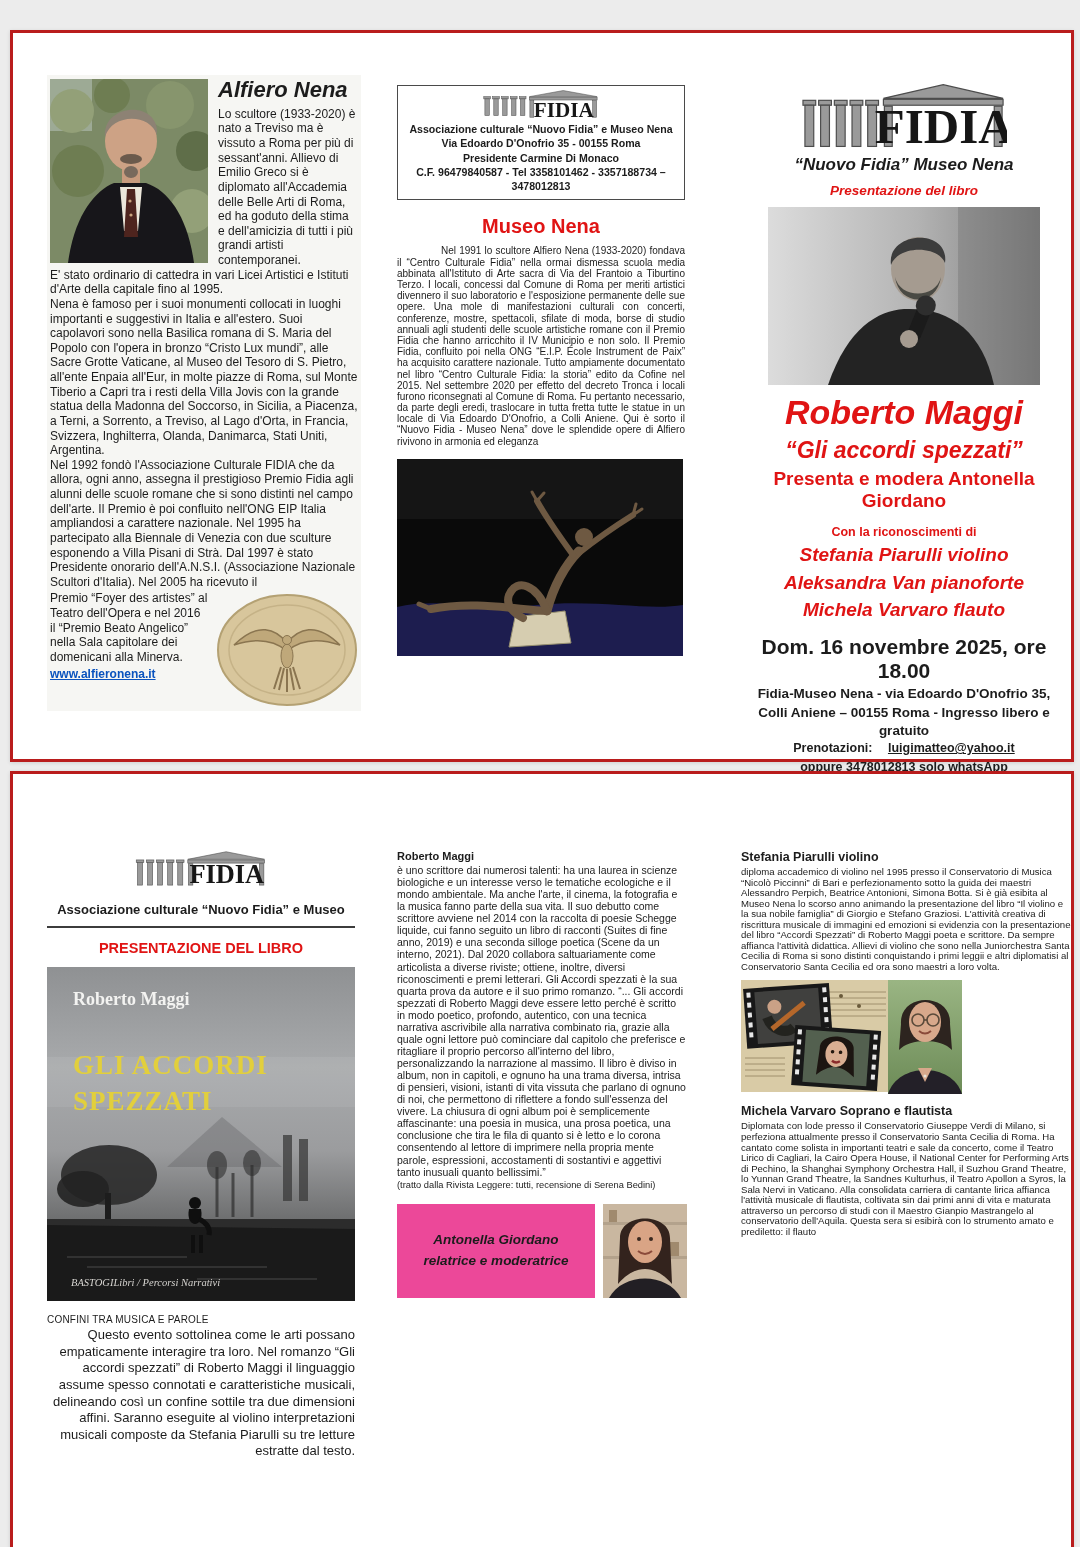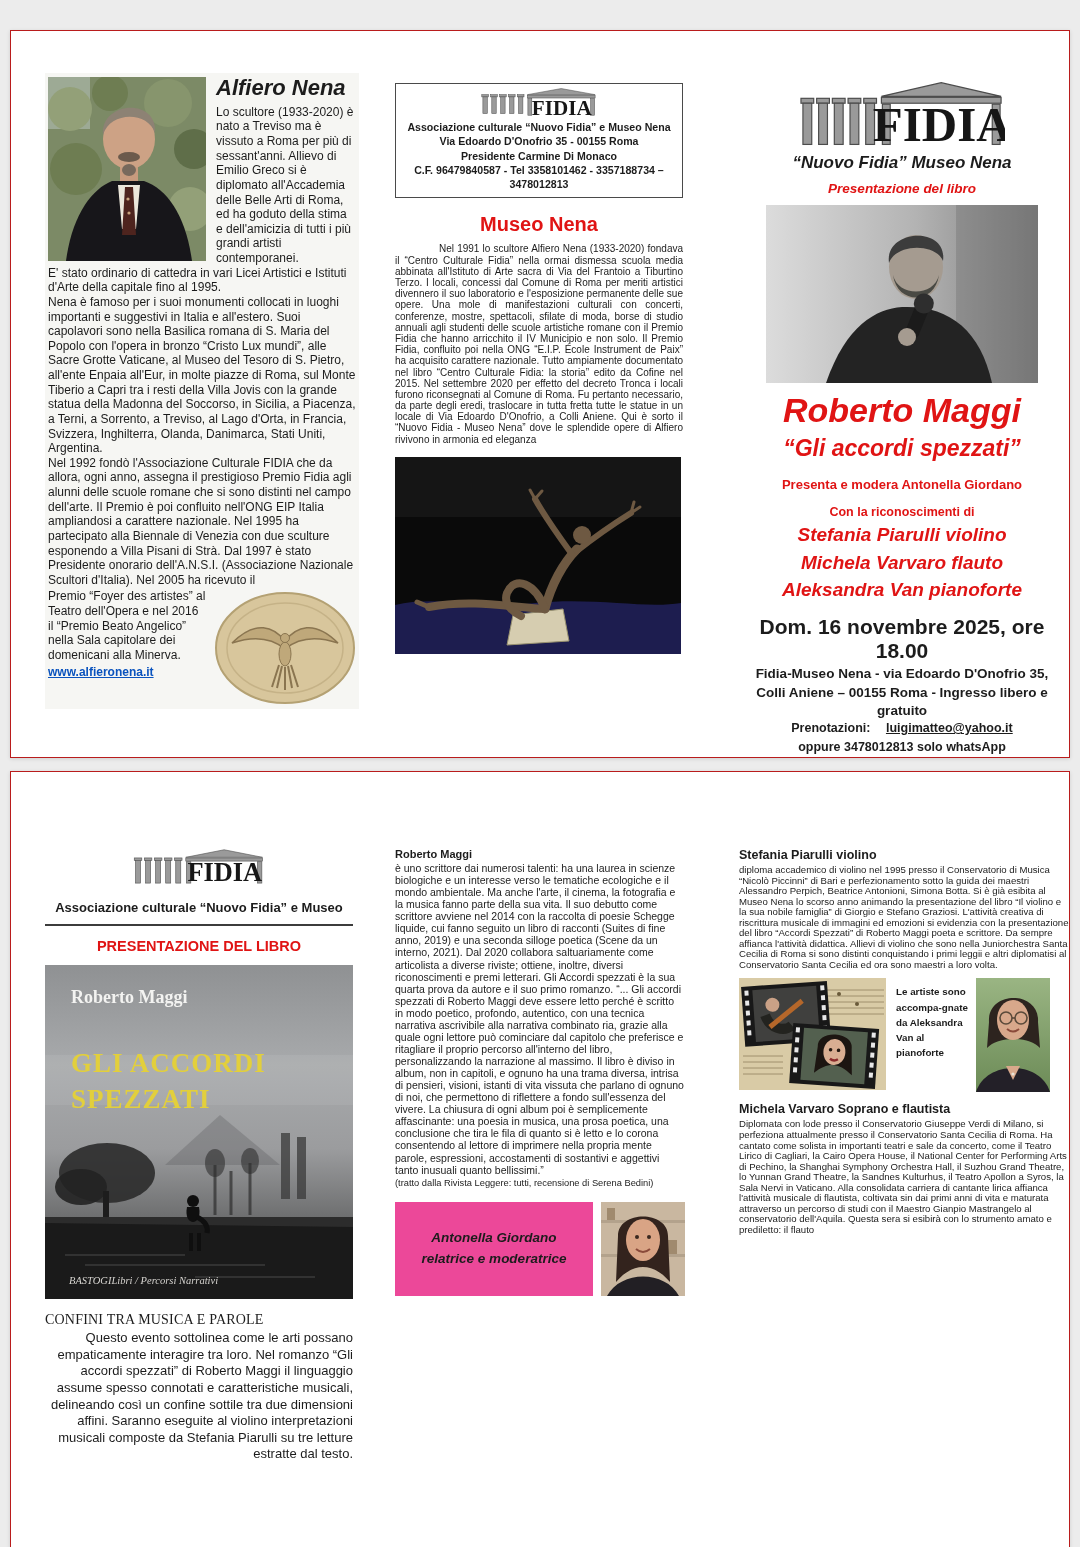--- a/index.html
+++ b/index.html
@@ -3,21 +3,21 @@
 <meta charset="utf-8">
 <style>
   html,body{margin:0;padding:0;}
   body{
     width:1080px;height:1547px;position:relative;
     background:#ececec;
     font-family:"Liberation Sans",sans-serif;
     color:#1c1c1c;
     overflow:hidden;
   }
-  .page{position:absolute;left:10px;width:1058px;background:#ffffff;border:1px solid #b91c1c;box-shadow:0 1px 4px rgba(0,0,0,.12);}
+  .page{position:absolute;left:10px;width:1058px;background:#ffffff;border:3px solid #b91c1c;box-shadow:0 1px 4px rgba(0,0,0,.12);}
   #page1{top:30px;height:726px;}
   #page2{top:771px;height:775px;}
 
   
   .red{color:#e01414;}
   svg{display:block;}
 
   
   .p1-left{position:absolute;left:34px;top:42px;width:308px;background:#f6f6f3;padding:2px 3px;font-size:12px;line-height:1.22;}
   .bio-photo{float:left;width:158px;height:184px;margin:2px 10px 4px 0;}
@@ -37,41 +37,41 @@
   .sculpture-photo{margin-top:12px;}
 
   
   .p1-right{position:absolute;left:726px;top:48px;width:330px;text-align:center;}
   .logo-big{margin:0 auto;}
   .brand-sub{font-size:17px;font-weight:bold;font-style:italic;margin-top:2px;}
   .pres-libro{font-size:13.5px;font-weight:bold;font-style:italic;margin-top:8px;}
   .maggi-photo{margin:9px auto 8px;}
   .big-name{font-size:34px;font-weight:bold;font-style:italic;margin-top:4px;}
   .book-title{font-size:23px;font-weight:bold;font-style:italic;margin-top:5px;}
-  .presenta{font-size:13px;font-weight:bold;margin-top:15px;}
+  .presenta{font-size:19px;font-weight:bold;margin-top:4px;}
   .partecipazione{font-size:12.5px;font-weight:bold;margin-top:13px;}
   .performers{font-size:19px;font-weight:bold;font-style:italic;line-height:1.45;margin-top:2px;}
   .event-date{font-size:21px;font-weight:bold;margin-top:11px;}
   .venue{font-size:13.5px;font-weight:bold;line-height:1.3;margin-top:2px;}
   .prenot{font-size:12.5px;font-weight:bold;line-height:1.4;margin-top:1px;}
   .email-link{text-decoration:underline;padding-left:12px;}
   .invito{font-family:"DejaVu Serif",serif;font-style:italic;font-weight:600;font-size:44px;margin-top:12px;letter-spacing:2px;}
 
   
   .p2-left{position:absolute;left:34px;top:72px;width:308px;}
   .p2-left .logo-md{margin:0 auto 8px;}
   .assoc-line{font-size:13px;font-weight:bold;text-align:center;border-bottom:2px solid #3c3c3c;padding-bottom:9px;}
   .pres-del-libro{font-size:14.5px;font-weight:bold;text-align:center;margin-top:12px;}
   .book-cover{position:relative;width:308px;height:334px;margin-top:11px;
      background:linear-gradient(180deg,#8f9193 0%,#a8aaac 30%,#9b9c9e 55%,#6f7071 75%,#3a3a3b 100%);}
   .cover-author{position:absolute;left:26px;top:22px;font-family:"Liberation Serif",serif;font-weight:bold;font-size:18px;color:#f3f3f1;}
   .cover-title{position:absolute;left:26px;top:80px;width:200px;font-family:"Liberation Serif",serif;font-weight:bold;font-size:27px;line-height:1.35;letter-spacing:1px;color:#e2cf3c;}
   .cover-scene{position:absolute;left:0;top:0;}
   .cover-pub{position:absolute;left:24px;bottom:13px;font-family:"Liberation Serif",serif;font-style:italic;font-size:10.5px;color:#d6d4d0;}
-  .confini-heading{font-size:14px;margin-top:13px;letter-spacing:.2px;font-family:Liberation Serif, serif;}
+  .confini-heading{font-size:10px;margin-top:13px;letter-spacing:.2px;}
   .confini-body{font-size:13px;line-height:1.28;margin-top:2px;text-align:right;}
 
   
   .p2-mid{position:absolute;left:384px;top:76px;width:290px;}
   .p2-mid h4{font-size:11px;margin:0 0 2px 0;}
   .p2-mid .par{font-size:10.5px;line-height:1.15;}
   .credit{font-size:9.3px;margin-top:2px;}
   .giordano-row{display:flex;margin-top:14px;align-items:stretch;}
   .giordano-box{width:200px;height:94px;background:#ec4899;display:flex;flex-direction:column;justify-content:center;text-align:center;}
   .giordano-box div{font-size:13.5px;font-weight:bold;font-style:italic;line-height:1.5;}
@@ -230,22 +230,22 @@
         </g>
         <circle cx="141" cy="132" r="9" fill="#a59b90"></circle>
       </svg>
     </div>
     <div class="big-name red">Roberto Maggi</div>
     <div class="book-title red">“Gli accordi spezzati”</div>
     <div class="presenta red">Presenta e modera Antonella Giordano</div>
     <div class="partecipazione red">Con la riconoscimenti di</div>
     <div class="performers red">
       <div>Stefania Piarulli violino</div>
+      <div>Aleksandra Van pianoforte</div>
       <div>Michela Varvaro flauto</div>
-      <div>Aleksandra Van pianoforte</div>
     </div>
     <div class="event-date">Dom. 16 novembre 2025, ore 18.00</div>
     <div class="venue">Fidia-Museo Nena - via Edoardo D'Onofrio 35,</div>
     <div class="venue">Colli Aniene – 00155 Roma - Ingresso libero e gratuito</div>
     <div class="prenot">
       <span>Prenotazioni:</span>
       <a class="email-link" href="#" style="color:#1c1c1c;">luigimatteo@yahoo.it</a>
     </div>
     <div class="prenot">oppure 3478012813 solo whatsApp</div>
     <div class="invito">Invito</div>
@@ -385,21 +385,20 @@
             </g>
             <rect x="63" y="52" width="64" height="52" fill="#53604f"></rect>
             <path d="M78,70 C76,52 114,52 112,70 L114,96 C100,84 90,84 76,96 Z" fill="#1c1511"></path>
             <ellipse cx="95" cy="74" rx="11" ry="13" fill="#d9ae92"></ellipse>
             <circle cx="91" cy="72" r="1.8" fill="#241810"></circle>
               <circle cx="99" cy="72" r="1.8" fill="#241810"></circle>
             <path d="M91,81 Q95,84 99,81" stroke="#8a2b2b" stroke-width="2.4" fill="none"></path>
           </g>
         </svg>
       </div>
-      <div class="caption">Le artiste sono accompa-gnate da Aleksandra Van al pianoforte</div>
       <div>
         <svg width="74" height="114" viewBox="0 0 74 114">
           <defs>
             <linearGradient id="grn" x1="0" y1="0" x2="0" y2="1">
               <stop offset="0" stop-color="#9ab583"></stop>
                 <stop offset="1" stop-color="#6c8b57"></stop>
             </linearGradient>
           </defs>
           <rect width="74" height="114" fill="url(#grn)"></rect>
           <path d="M13,44 C11,12 64,12 62,44 L64,70 C53,58 22,58 11,70 Z" fill="#2d241f"></path>

